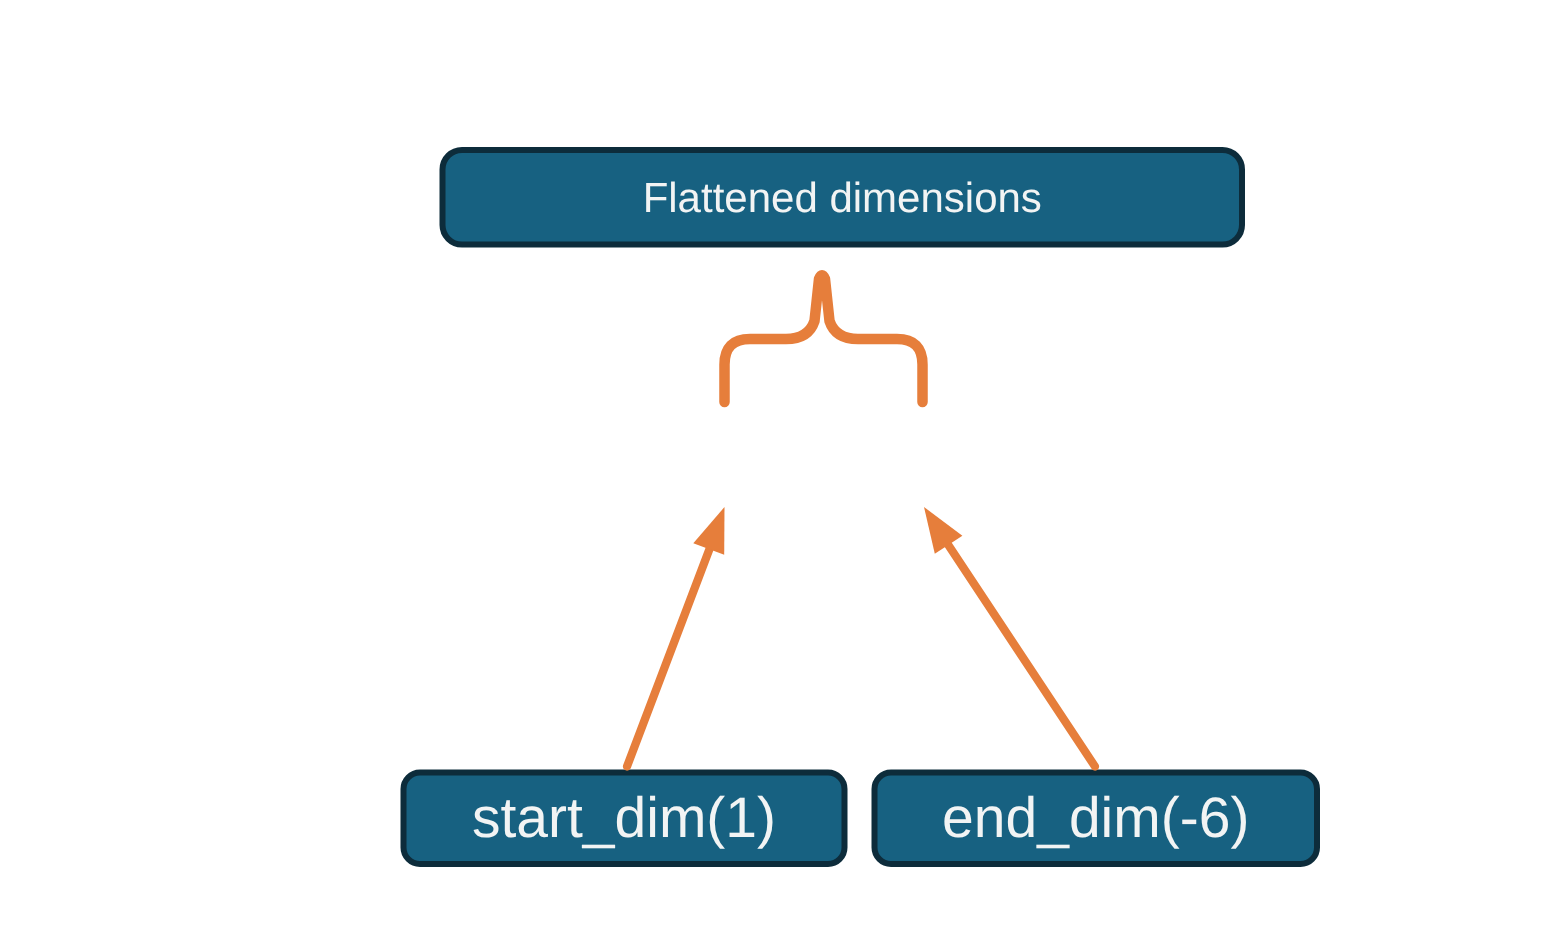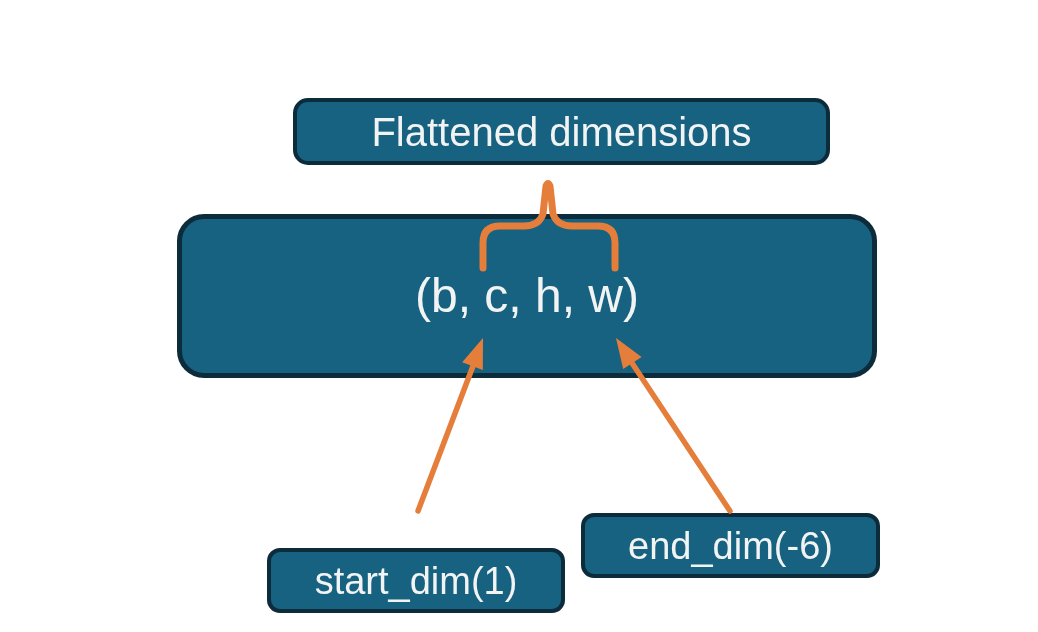--- a/index.html
+++ b/index.html
@@ -26,33 +26,32 @@
     color: var(--box-text);
     display: flex;
     align-items: center;
     justify-content: center;
     text-align: center;
     line-height: 1;
   }
   .node-title {
     left: 293px; top: 98px; width: 537px; height: 67px;
     border-radius: 15px;
-    font-size: 40px;
+    font-size: 28px;
   }
   .node-tensor {
     left: 177px; top: 214px; width: 700px; height: 164px;
     border-width: 5px;
     border-radius: 27px;
     font-size: 48px;
   }
   .node-start {
     left: 267px; top: 513px; width: 298px; height: 65px;
     border-radius: 13px;
     font-size: 38px;
-    margin-top: 35px;
   }
   .node-end {
     left: 581px; top: 513px; width: 299px; height: 65px;
     border-radius: 13px;
     font-size: 38px;
   }
   .overlay {
     position: absolute;
     left: 0; top: 0;
     width: 1038px; height: 632px;
@@ -71,23 +70,20 @@
 </style>
 </head>
 <body>
 
 <div class="canvas">
 
   <div class="node node-title">
     <span>Flattened dimensions</span>
   </div>
 
-  <div class="node node-tensor">
-    <span>(b, c, h, w)</span>
-  </div>
 
   <div class="node node-start">
     <span>start_dim(1)</span>
   </div>
 
   <div class="node node-end">
     <span>end_dim(-6)</span>
   </div>
 
   <svg class="overlay" viewBox="0 0 1038 632" xmlns="http://www.w3.org/2000/svg">

